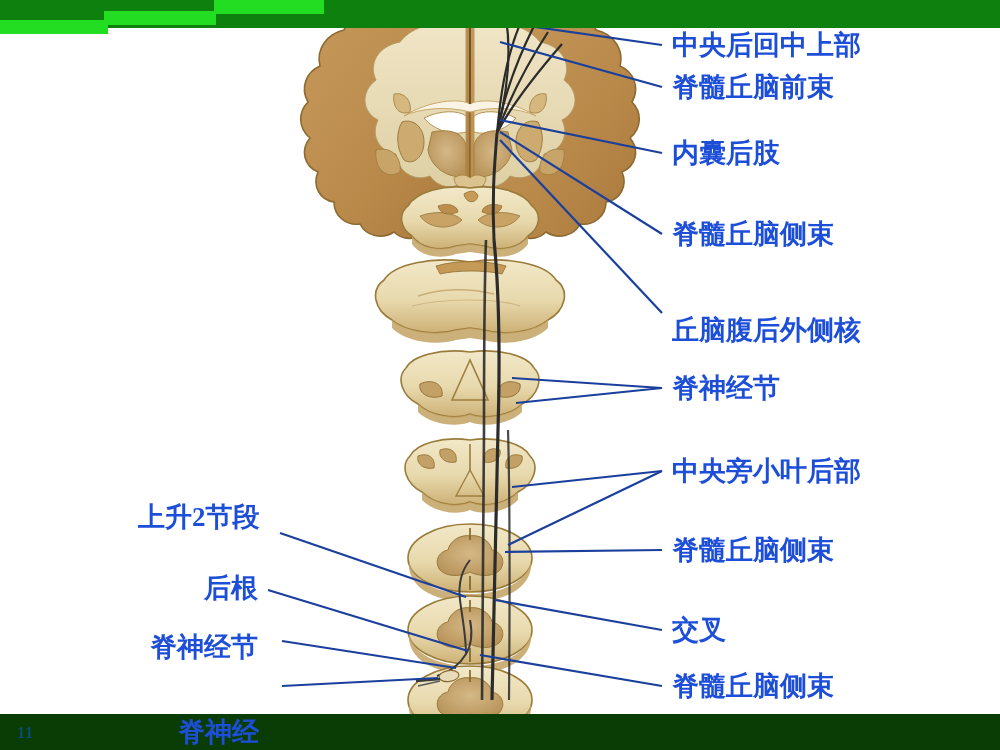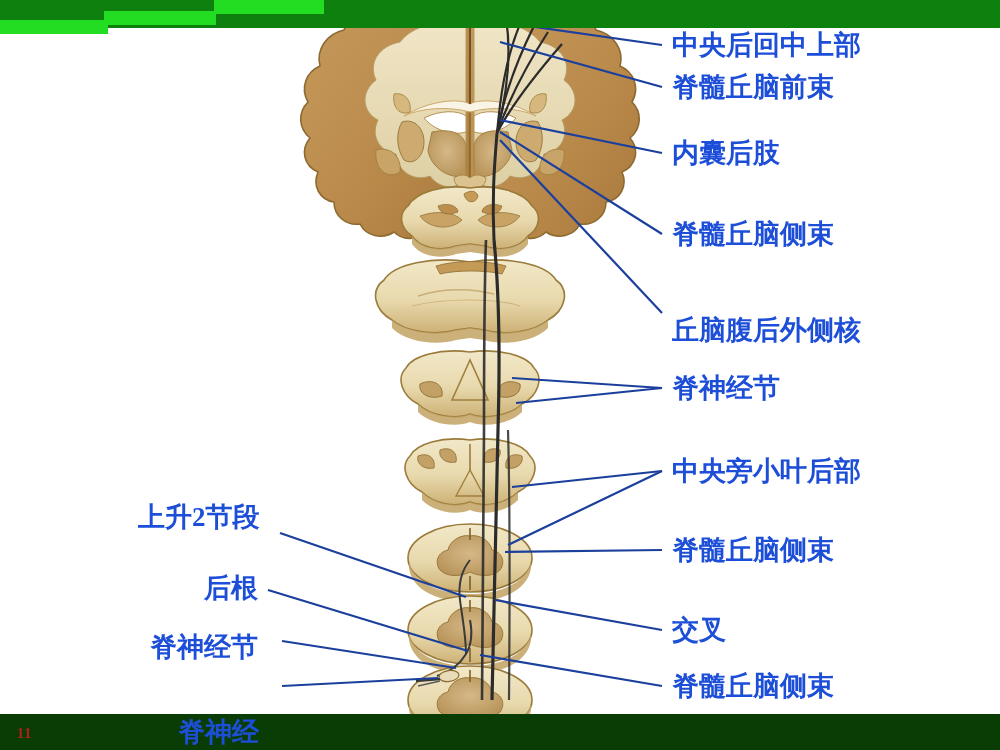--- a/index.html
+++ b/index.html
@@ -40,22 +40,22 @@
     left: 0;
     bottom: 0;
     width: 1000px;
     height: 36px;
     background: #0a3d06;
   }
   .footer-page {
     position: absolute;
     left: 17px;
     bottom: 8px;
-    color: #b91c1c;
-    font-size: 14px;
+    color: #0c4a6e;
+    font-size: 16px;
     font-weight: bold;
     font-family: "Liberation Serif", "DejaVu Serif", serif;
     letter-spacing: 1px;
   }
   
   #art {
     position: absolute;
     left: 0;
     top: 0;
     width: 1000px;

